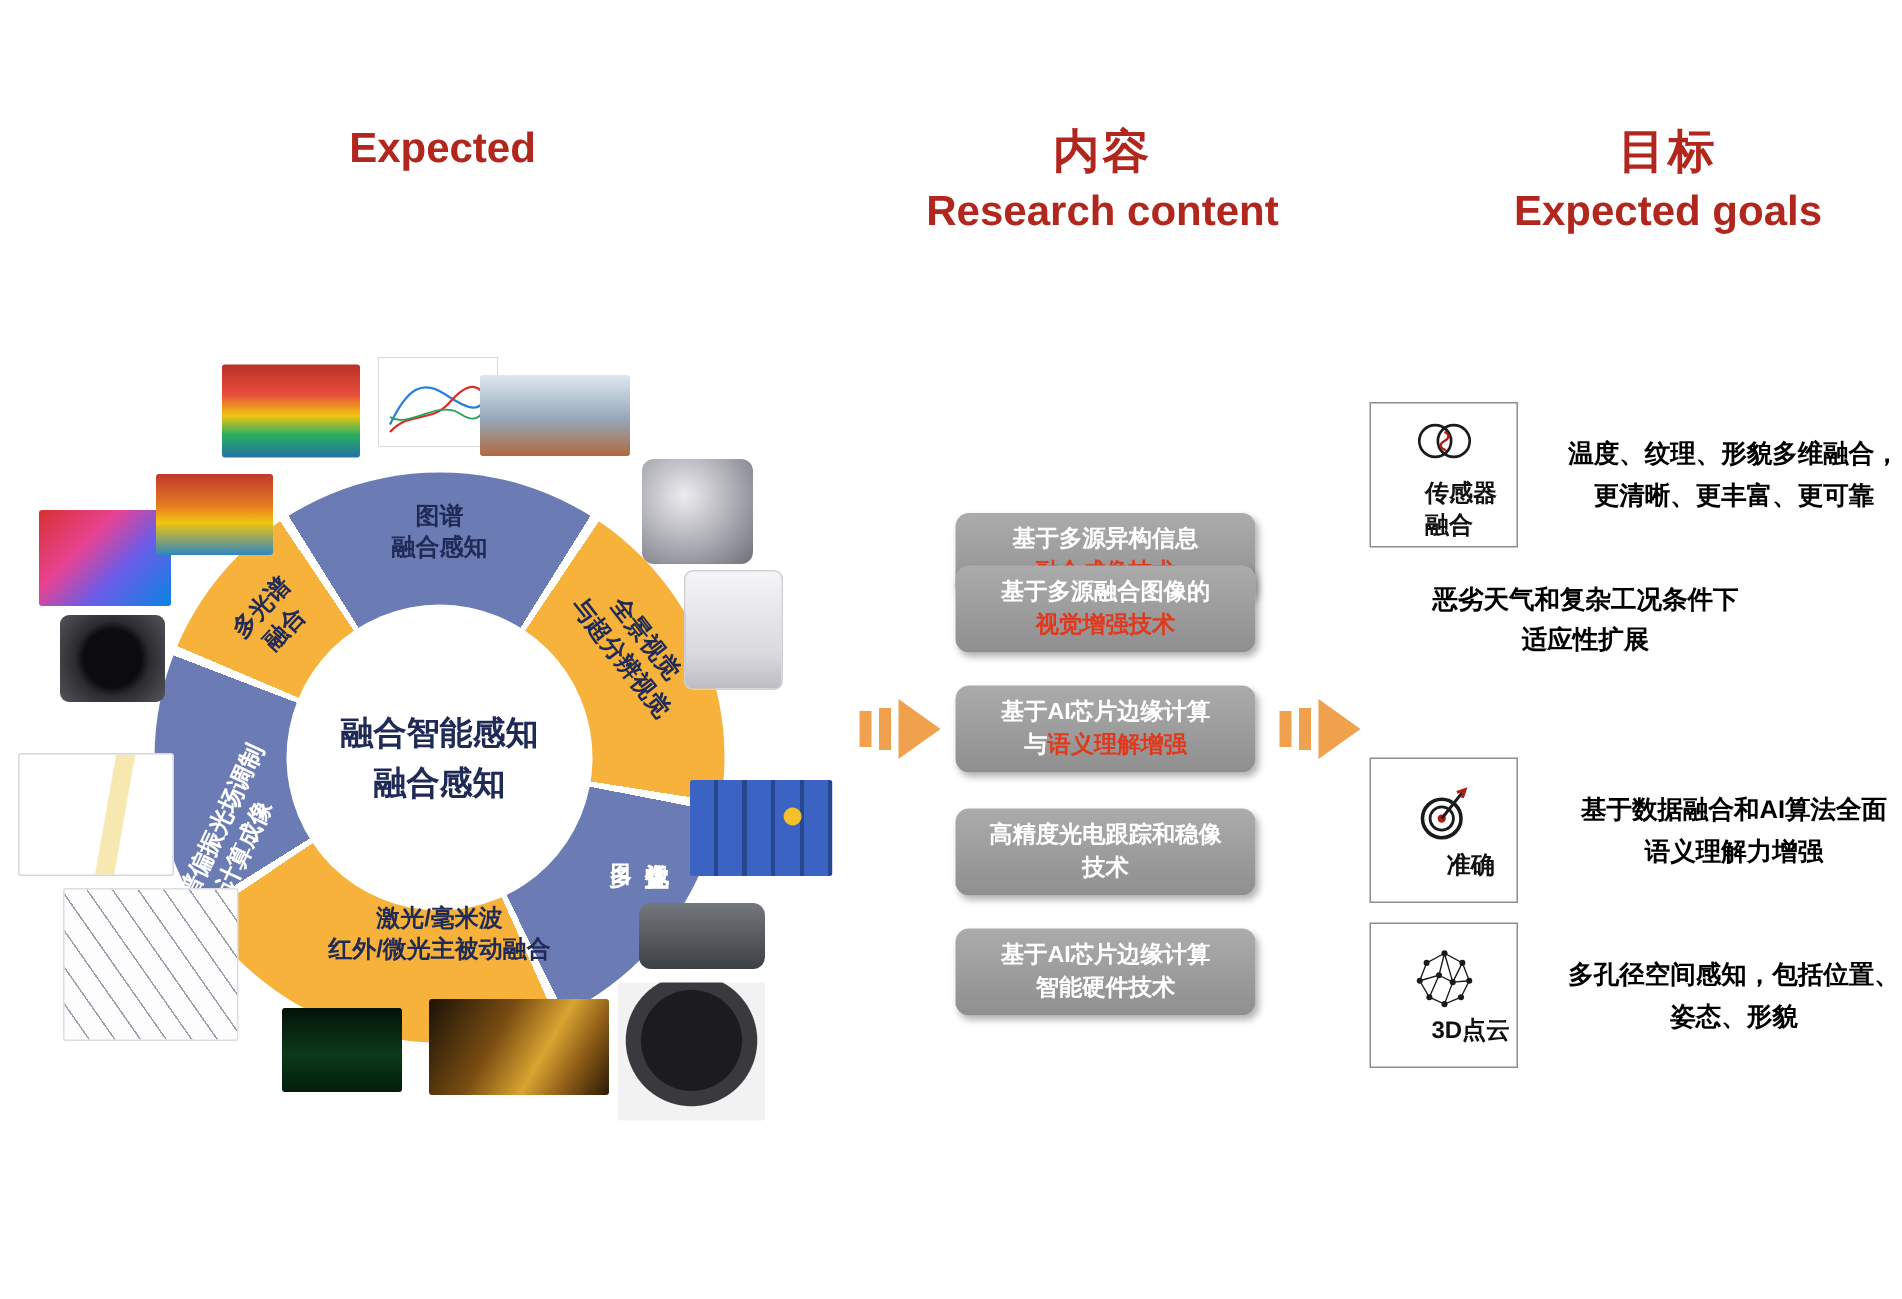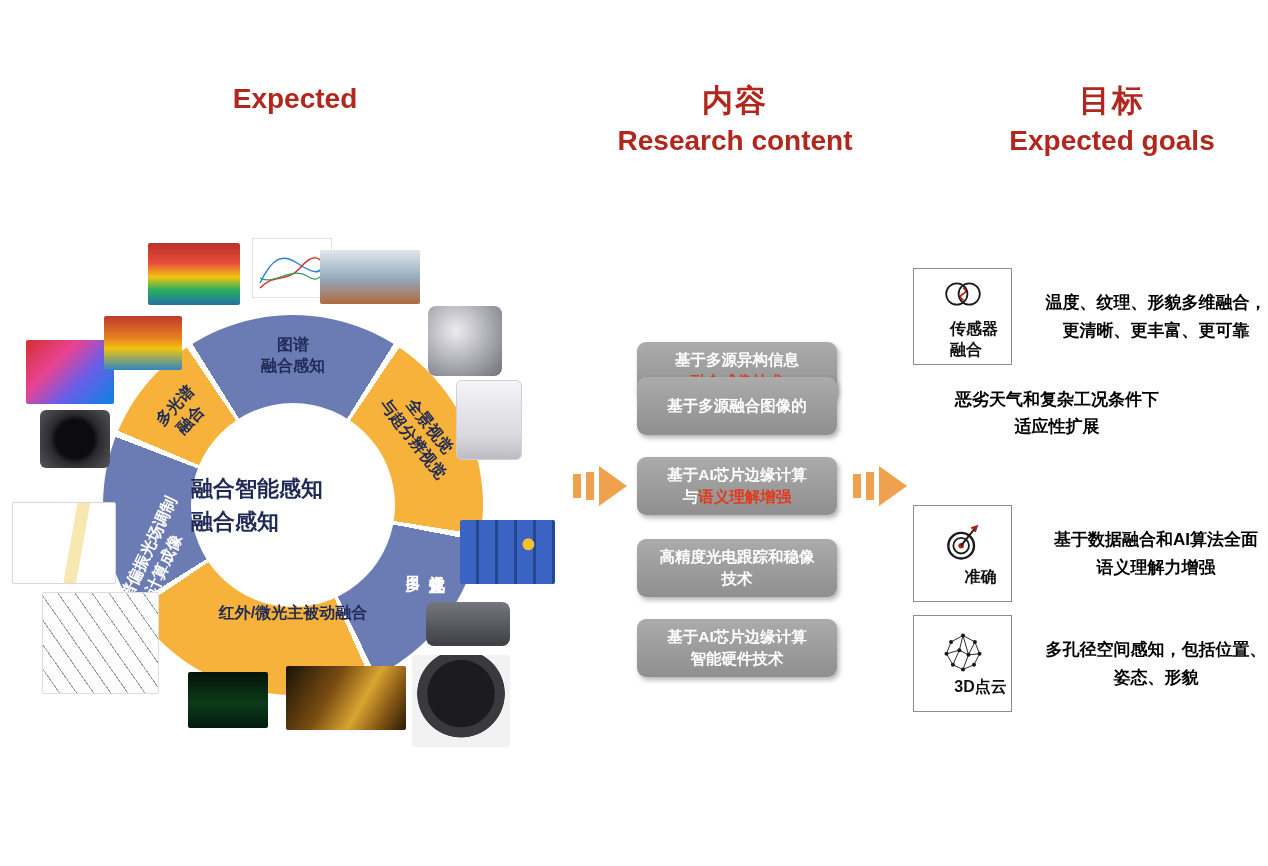--- a/index.html
+++ b/index.html
@@ -16,21 +16,21 @@
   .ring{position:absolute;inset:0;border-radius:50%;
     background:conic-gradient(
       #6b7cb4 0deg 32deg,#fff 32deg 34deg,
       #f6b23a 34deg 99deg,#fff 99deg 101deg,
       #6b7cb4 101deg 154deg,#fff 154deg 156deg,
       #f6b23a 156deg 236deg,#fff 236deg 238deg,
       #6b7cb4 238deg 291deg,#fff 291deg 293deg,
       #f6b23a 293deg 326deg,#fff 326deg 328deg,
       #6b7cb4 328deg 360deg);}
   .ring-center{position:absolute;left:50%;top:50%;width:204px;height:204px;transform:translate(-50%,-50%);
-    background:#fff;border-radius:50%;display:flex;flex-direction:column;justify-content:center;
+    background:#fff;border-radius:50%;display:flex;flex-direction:column;align-items:center;justify-content:center;
     color:#1f2a56;font-weight:bold;font-size:22px;line-height:1.5;z-index:2;}
   .seg-label{position:absolute;color:#1f2a56;font-weight:bold;font-size:16px;line-height:1.3;text-align:center;white-space:nowrap;z-index:2;}
   .seg-white{color:#ffffff;}
   .seg0{left:0;right:0;top:20px;text-align:center;}
   .seg1{left:318px;top:118px;transform:translate(-50%,-50%) rotate(52deg);}
   .seg2{left:322px;top:248px;transform:translate(-50%,-50%);writing-mode:vertical-lr;line-height:1.5;}
   .seg3{left:0;right:0;top:288px;}
   .seg4{left:52px;top:245px;transform:translate(-50%,-50%) rotate(-65deg);}
   .seg5{left:80px;top:98px;transform:translate(-50%,-50%) rotate(-47deg);}
 
@@ -104,20 +104,21 @@
     </div>
     <div class="seg-label seg1">
       <div>全景视觉</div>
       <div>与超分辨视觉</div>
     </div>
     <div class="seg-label seg2 seg-white">
       <div>多目</div>
       <div>立体视觉</div>
     </div>
     <div class="seg-label seg3">
+      <div>激光/毫米波</div>
       <div>红外/微光主被动融合</div>
     </div>
     <div class="seg-label seg4 seg-white">
       <div>光谱偏振光场调制</div>
       <div>计算成像</div>
     </div>
     <div class="seg-label seg5">
       <div>多光谱</div>
       <div>融合</div>
     </div>
@@ -156,20 +157,21 @@
     <span class="bar"></span>
     <span class="tri"></span>
   </div>
 
   <div class="rbox" style="top:296px;margin-top:46px;">
     <div>基于多源异构信息</div>
     <div><span></span><span class="red">融合成像技术</span></div>
   </div>
   <div class="rbox" style="top:377px;">
     <div>基于多源融合图像的</div>
+    <div><span></span><span class="red">视觉增强技术</span></div>
   </div>
   <div class="rbox" style="top:457px;">
     <div>基于AI芯片边缘计算</div>
     <div><span>与</span><span class="red">语义理解增强</span></div>
   </div>
   <div class="rbox" style="top:619px;">
     <div>基于AI芯片边缘计算</div>
     <div><span>智能硬件技术</span><span class="red"></span></div>
   </div>
   <div class="rbox" style="top:539px;">

